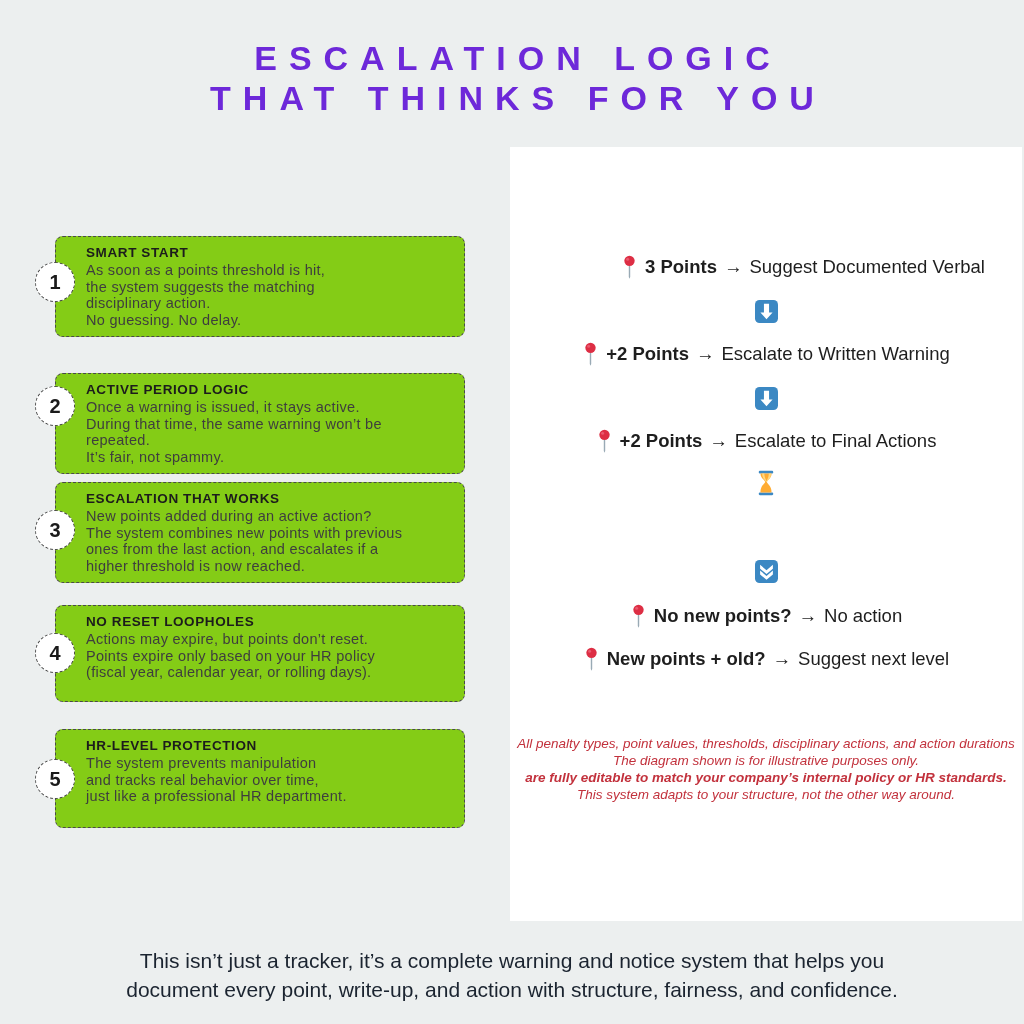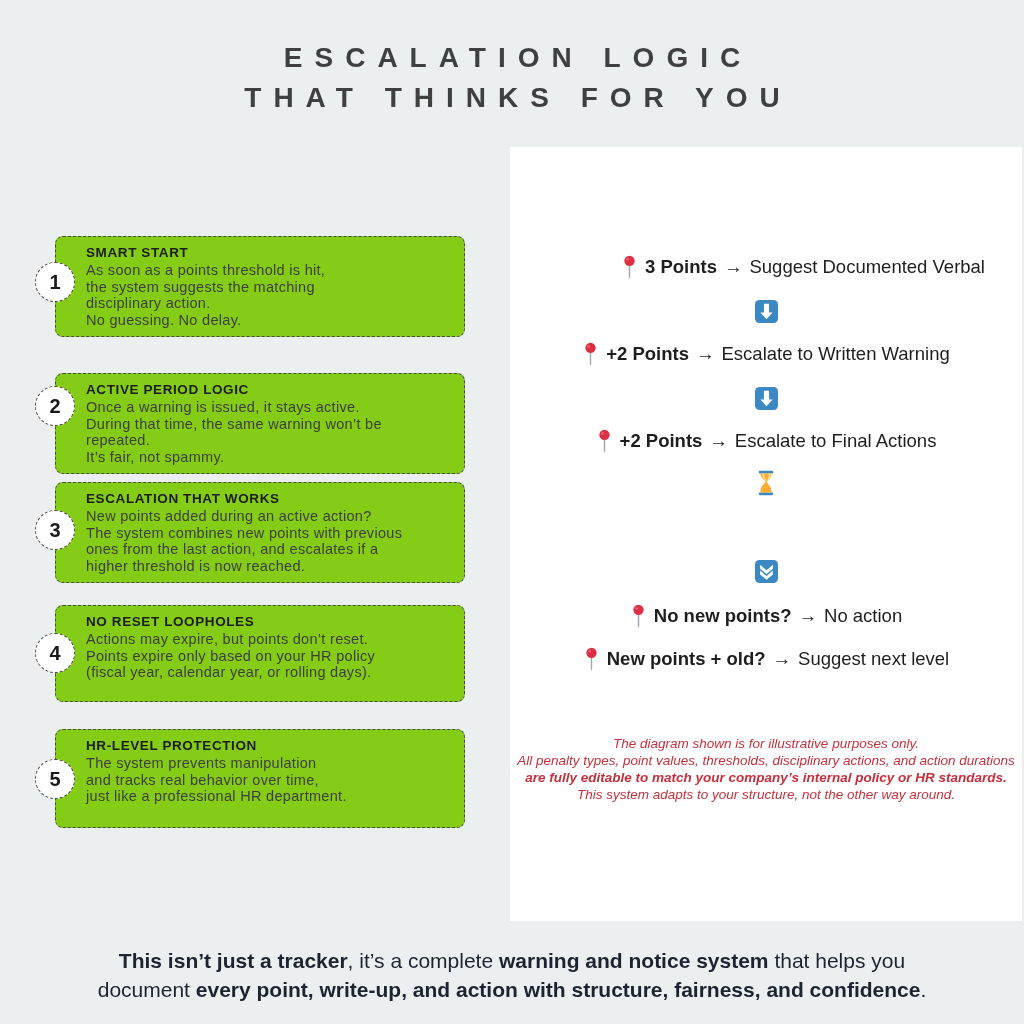--- a/index.html
+++ b/index.html
@@ -1,22 +1,22 @@
 <!DOCTYPE html>
 <html><head>
 <meta charset="utf-8">
 <style>
   html,body{margin:0;padding:0;}
   body{font-family:"Liberation Sans", sans-serif;}
   .canvas{position:relative;width:1024px;height:1024px;background:#ecefef;overflow:hidden;}
 
   
   .title{position:absolute;top:38px;left:0;width:1024px;text-align:center;
-         font-weight:800;font-size:28px;line-height:40px;letter-spacing:12px;
-         color:#404040;padding-left:12px;box-sizing:border-box;}
+         font-weight:800;font-size:34px;line-height:40px;letter-spacing:12px;
+         color:#6d28d9;padding-left:12px;box-sizing:border-box;}
 
   
   .feature{position:absolute;left:55px;width:410px;background:#84cc16;
            border:1.6px dashed #4a4a4a;border-radius:8px;box-sizing:border-box;
            padding:8px 10px 8px 30px;}
   .feature-heading{font-size:13.5px;font-weight:700;letter-spacing:0.6px;color:#1c1c1c;
                    margin:0 0 2px 0;}
   .feature-body{font-size:14.5px;letter-spacing:0.3px;color:#3e3e3e;line-height:16.5px;
                 white-space:pre-line;margin:0;}
   .num-circle{position:absolute;width:40px;height:40px;border-radius:50%;background:#ffffff;
@@ -35,21 +35,21 @@
   .icon-row{position:absolute;left:0;width:512px;display:flex;justify-content:center;height:24px;}
 
   
   .disclaimer{position:absolute;left:0;top:588px;width:512px;text-align:center;
               font-style:italic;font-size:13.5px;line-height:17px;color:#c2313c;}
   .disclaimer .bold{font-weight:700;}
 
   
   .footer{position:absolute;top:946px;left:0;width:1024px;text-align:center;
           font-size:21px;line-height:29px;color:#1b2430;}
-  .footer b{font-weight:700;}
+  .footer b{font-weight:400;}
 
   svg{display:block;}
 </style>
 </head>
 <body>
 
 <div class="canvas">
 
   <div class="title">
     <div>ESCALATION LOGIC</div>
@@ -209,22 +209,22 @@
             <circle cx="18" cy="12" r="11" fill="#dd2e44"></circle>
             <circle cx="14" cy="8.5" r="3.2" fill="#ea596e"></circle>
           </svg>
       </span>
       <span class="flow-bold">New points + old?</span>
       <span class="flow-arrow">→</span>
       <span>Suggest next level</span>
     </div>
 
     <div class="disclaimer">
+      <div>All penalty types, point values, thresholds, disciplinary actions, and action durations</div>
       <div>The diagram shown is for illustrative purposes only.</div>
-      <div>All penalty types, point values, thresholds, disciplinary actions, and action durations</div>
       <div class="bold">are fully editable to match your company’s internal policy or HR standards.</div>
       <div>This system adapts to your structure, not the other way around.</div>
     </div>
 
   </div>
 
   <div class="footer">
     <div><b>This isn’t just a tracker</b><span>, it’s a complete </span><b>warning and notice system</b><span> that helps you</span></div>
     <div><span>document </span><b>every point, write-up, and action with structure, fairness, and confidence</b><span>.</span></div>
   </div>

